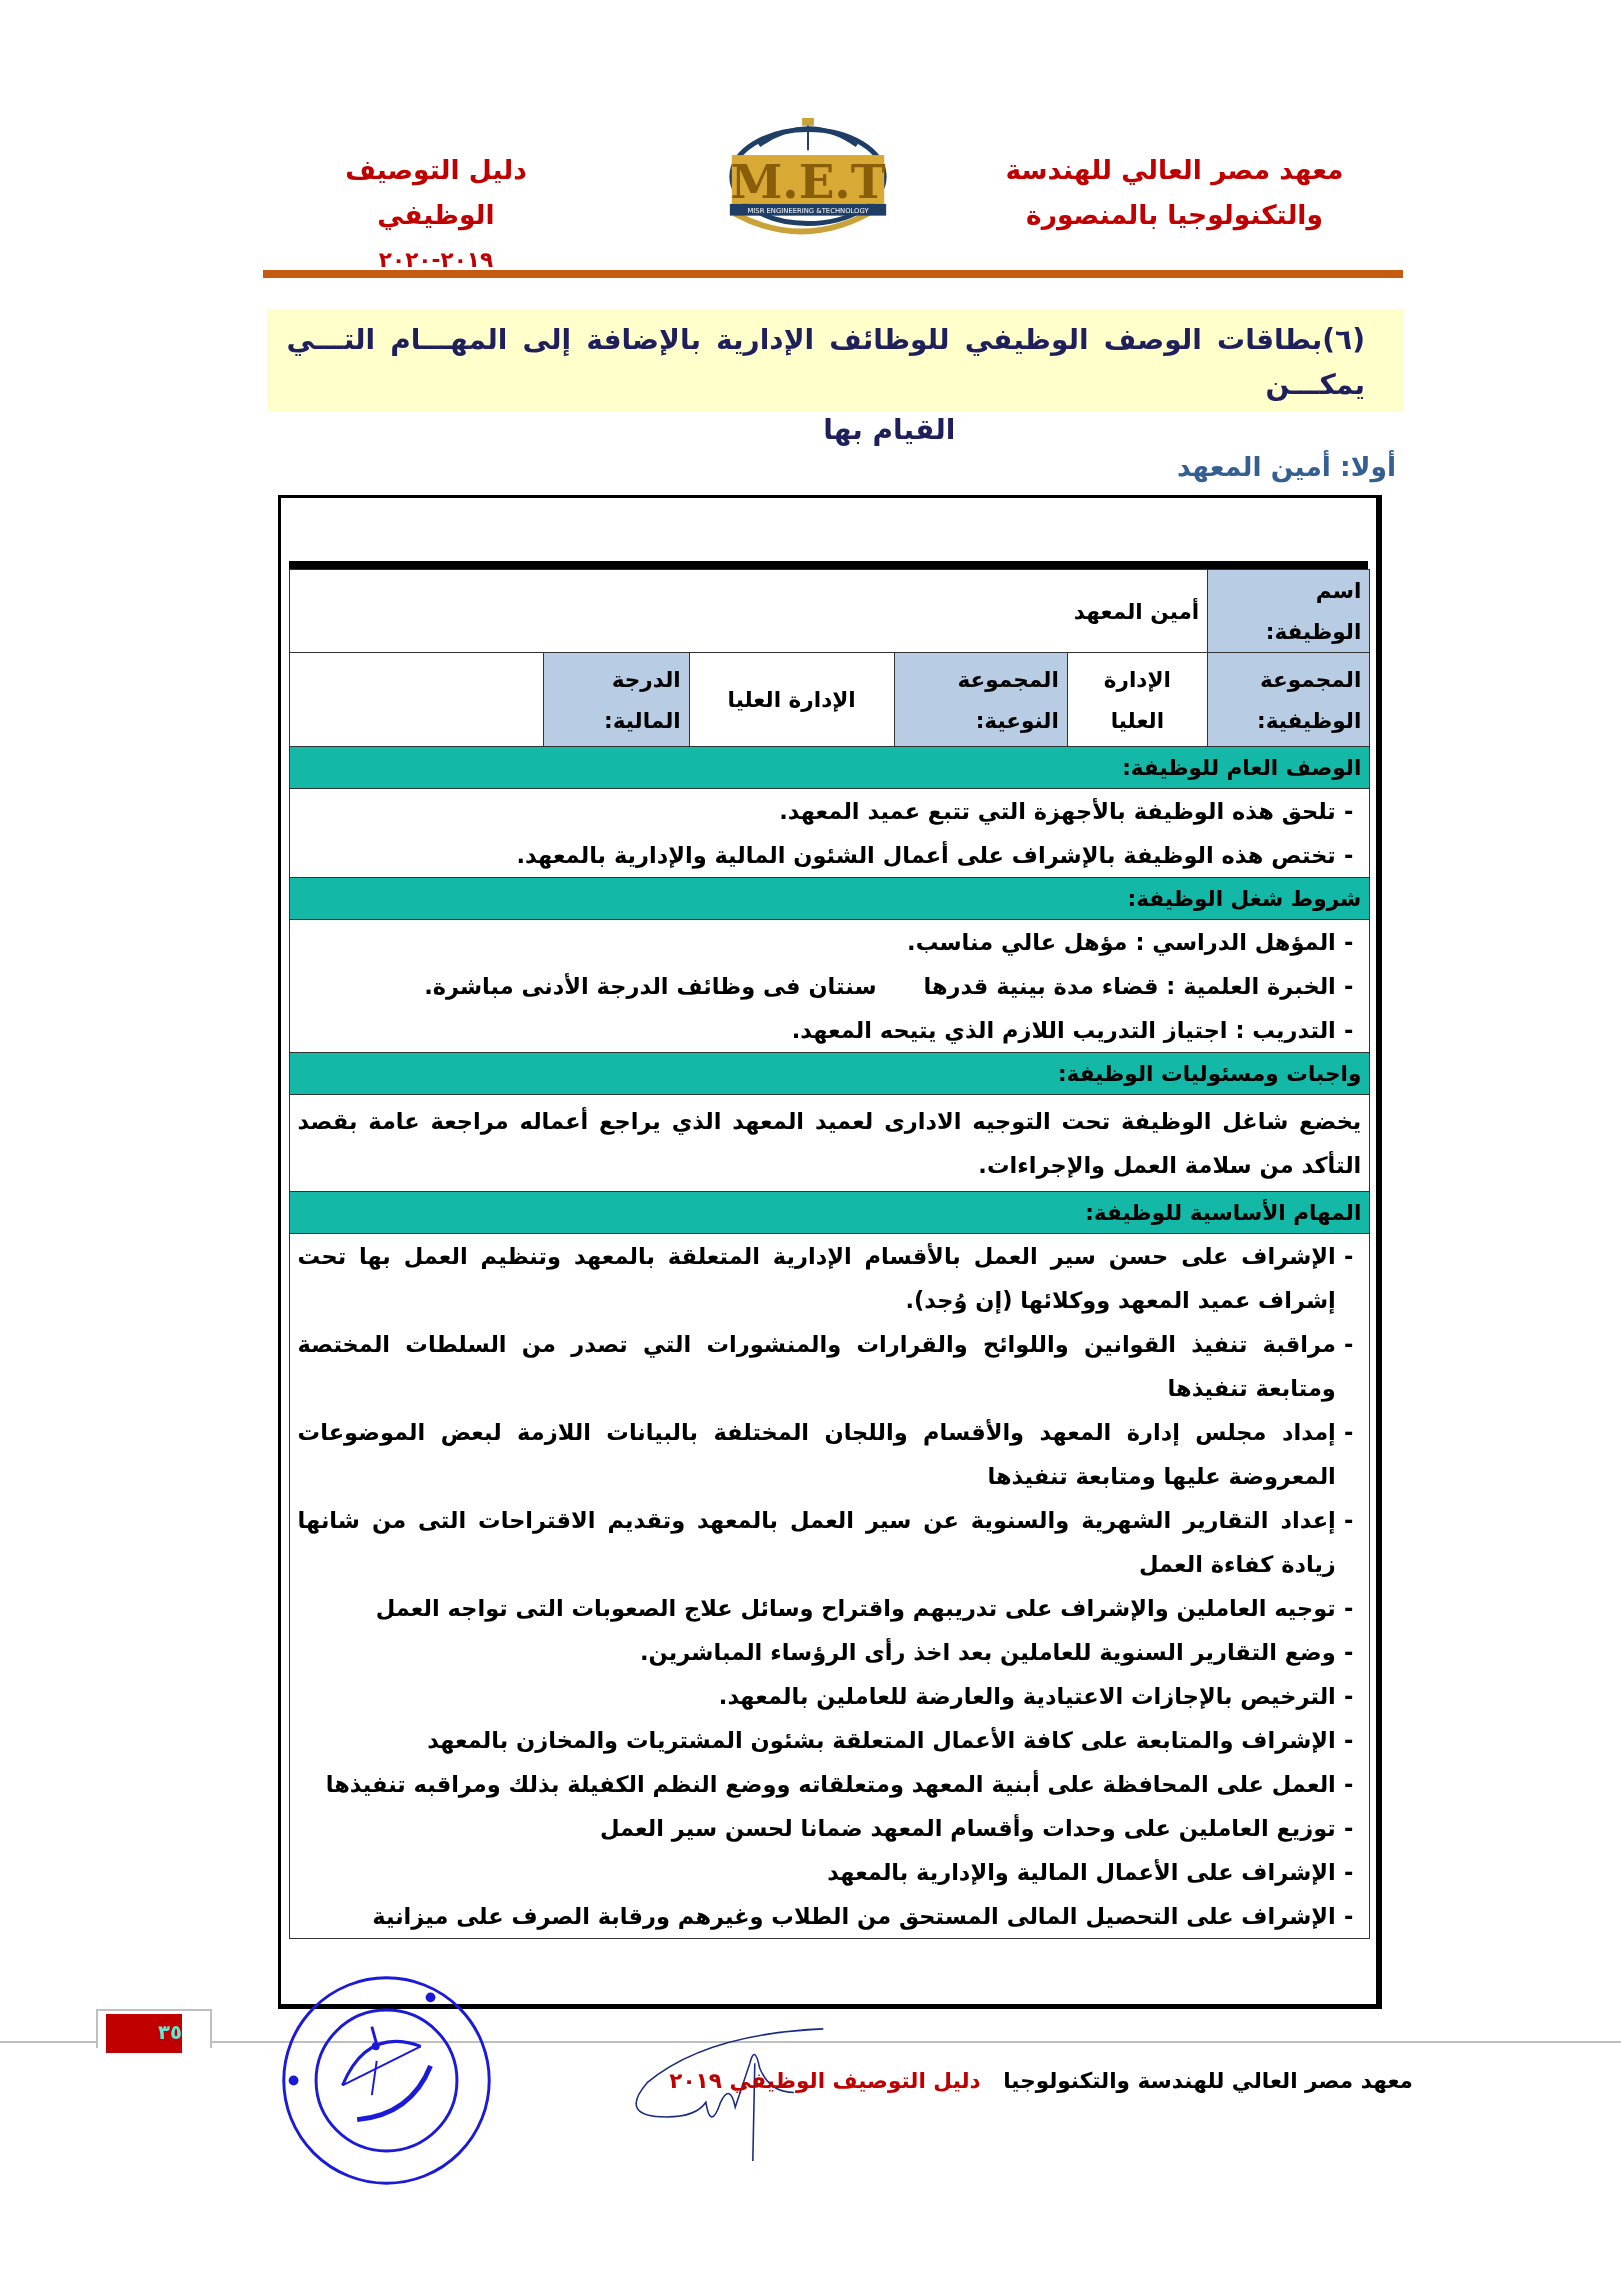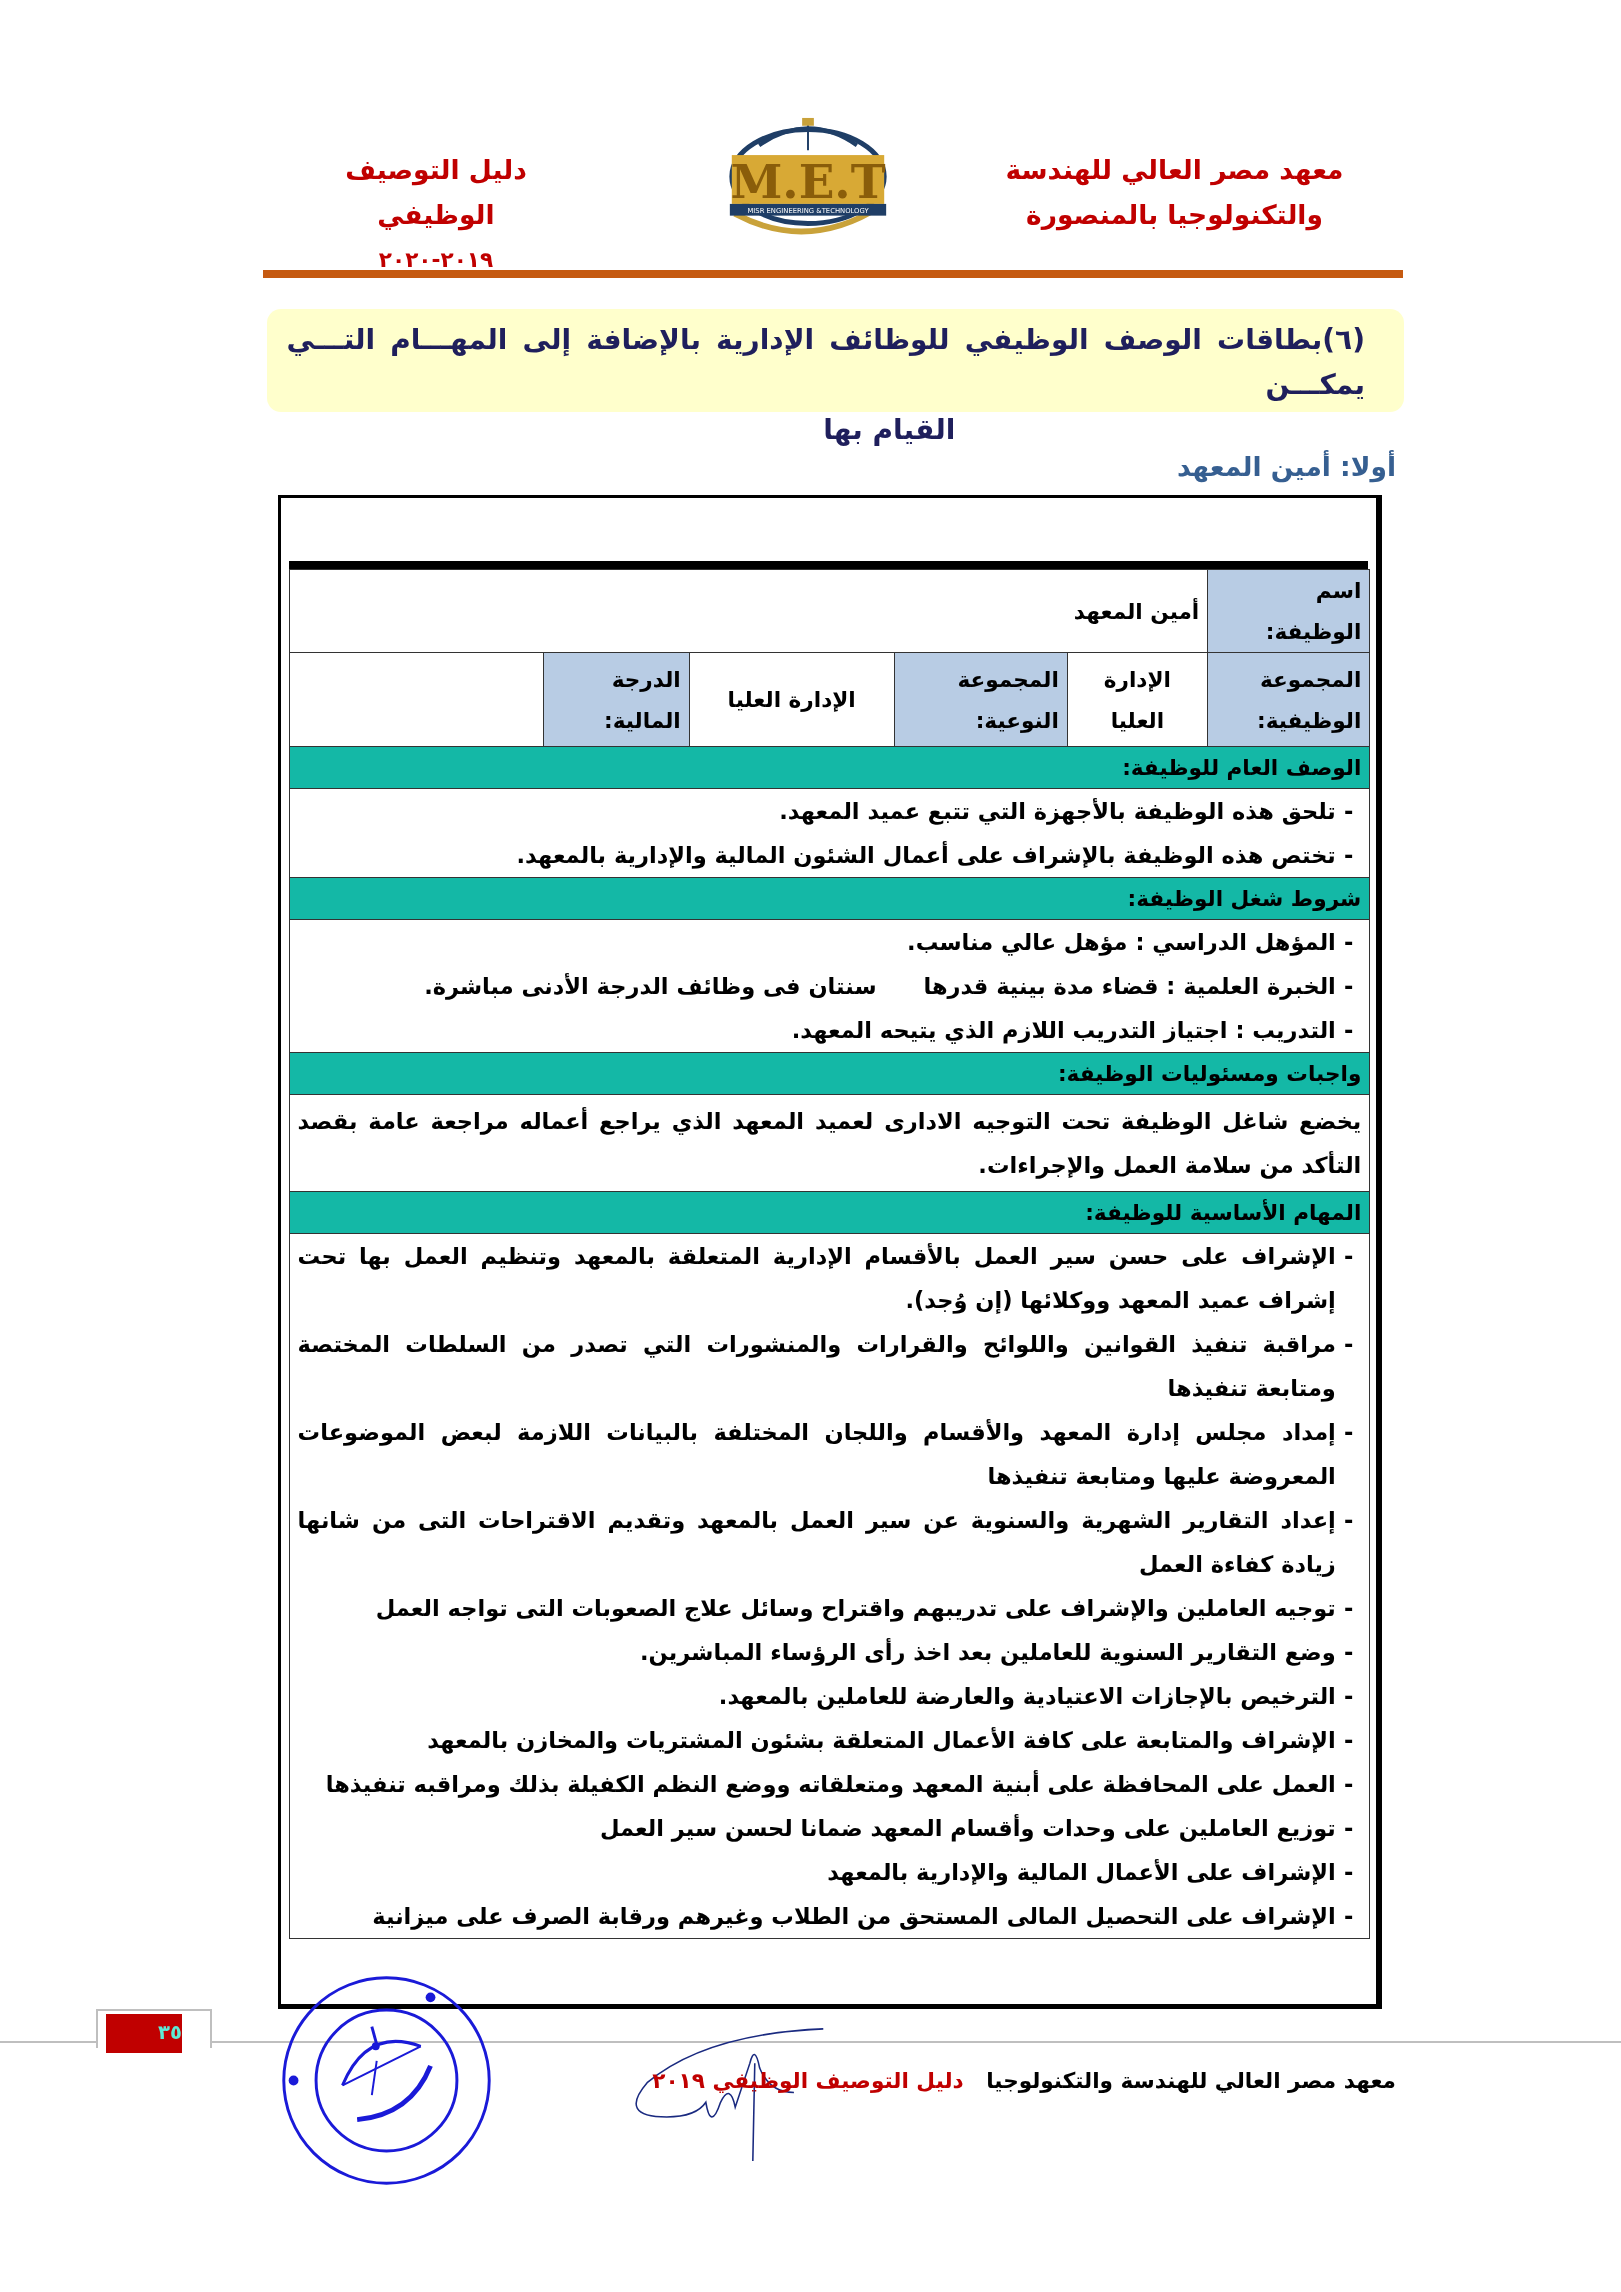--- a/index.html
+++ b/index.html
@@ -10,21 +10,21 @@
   
   .hdr-right { right: 270px; top: 147px; width: 353px; text-align: center;
                color: #c00000; font-weight: bold; font-size: 26.5px; line-height: 45px; }
   .hdr-left  { left: 289px; top: 147px; width: 294px; text-align: center;
                color: #c00000; font-weight: bold; font-size: 26.5px; line-height: 45px; }
   .hdr-left .year { font-size: 21.6px; }
   .logo { left: 720px; top: 116px; width: 176px; height: 127px; }
   .hdr-rule { left: 263px; top: 270px; width: 1140px; height: 7.8px; background: #c55a11; }
 
   
-  .sec-box { left: 267px; top: 309px; width: 1137px; height: 103px; background: #ffffcc; border-radius: 14px; }
+  .sec-box { left: 267px; top: 309px; width: 1137px; height: 103px; background: #ffffcc; }
   .sec-title { position: absolute; left: 19.6px; right: 39px; top: 7.8px; color: #1f1f5c;
                font-weight: bold; font-size: 28px; line-height: 45px; text-align: justify;
                text-align-last: center; }
   .sec-title .l1 { display:block; text-align: justify; text-align-last: justify; }
   .sec-title .l2 { display:block; padding-left: 127px; }
 
   .sub-title { right: 225px; top: 451px; color: #365f91; font-weight: bold; font-size: 26.5px; }
 
   
   .frame { left: 278px; top: 495px; width: 1104px; height: 1514px;
@@ -50,21 +50,21 @@
   .para { line-height: 44px; font-size: 22.5px; text-align: justify; text-align-last: right; padding: 3.9px 0; }
   .center { text-align: center; }
 
   
   .pg-tab { left: 96px; top: 2009px; width: 116px; height: 39px; border: 2px solid #bfbfbf;
             border-bottom: none; box-sizing: border-box; }
   .pg-num { left: 106px; top: 2014px; width: 76px; height: 39px; background: #c00000;
             color: #5eead4; font-weight: bold; font-size: 19.6px; text-align: right; line-height: 37px; }
   .ft-rule-l { left: 0; top: 2041px; width: 98px; height: 2px; background: #bfbfbf; }
   .ft-rule-r { left: 212px; top: 2041px; width: 1409px; height: 2px; background: #bfbfbf; }
-  .ft-text { right: 225px; top: 2068px; font-weight: bold; font-size: 21.6px; margin-left: 36px; }
+  .ft-text { right: 208px; top: 2068px; font-weight: bold; font-size: 21.6px; margin-left: 36px; }
   .ft-text .red { color: #c00000; }
   .stamp { left: 274px; top: 1968px; width: 225px; height: 225px; }
   .sig { left: 510px; top: 2024px; width: 333px; height: 137px; }
 </style>
 </head>
 <body>
 
 <div class="abs hdr-right">
   <div>معهد مصر العالي للهندسة</div>
   <div>والتكنولوجيا بالمنصورة</div>

